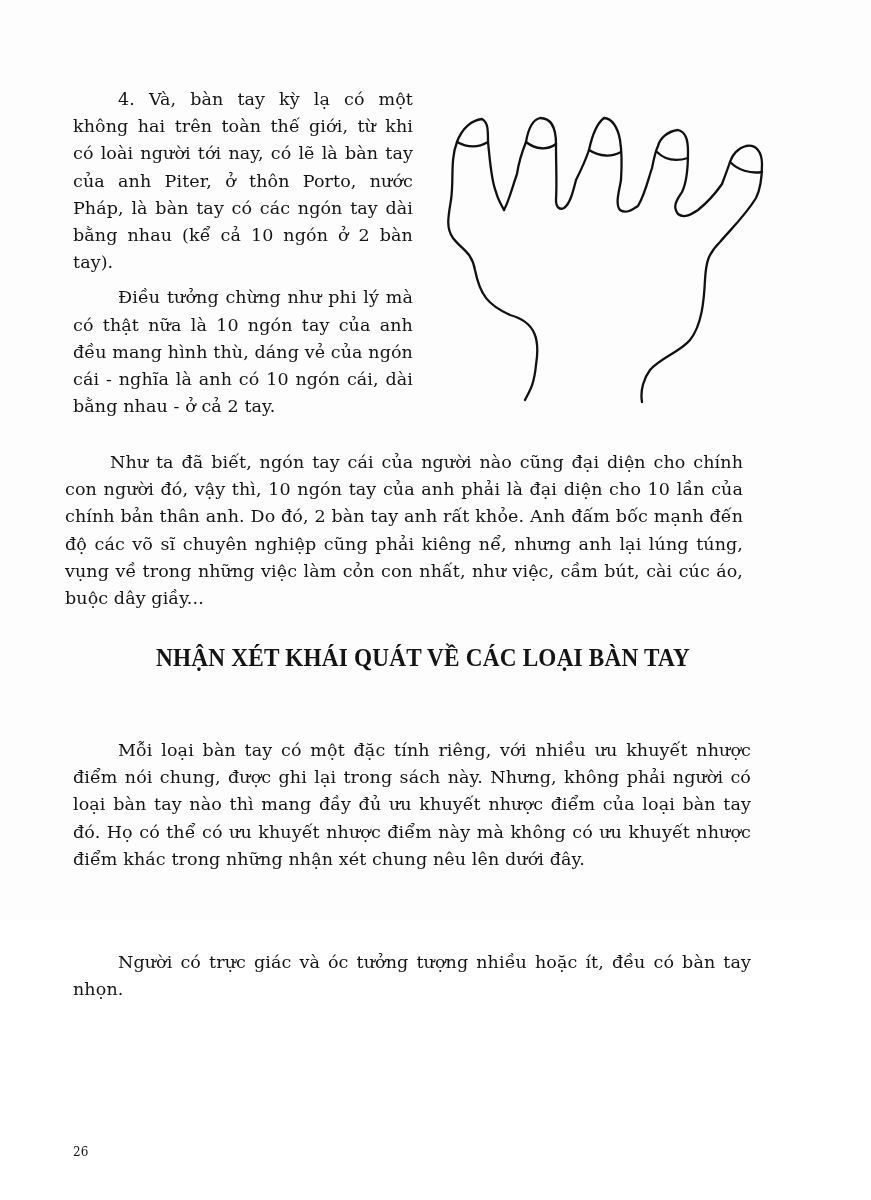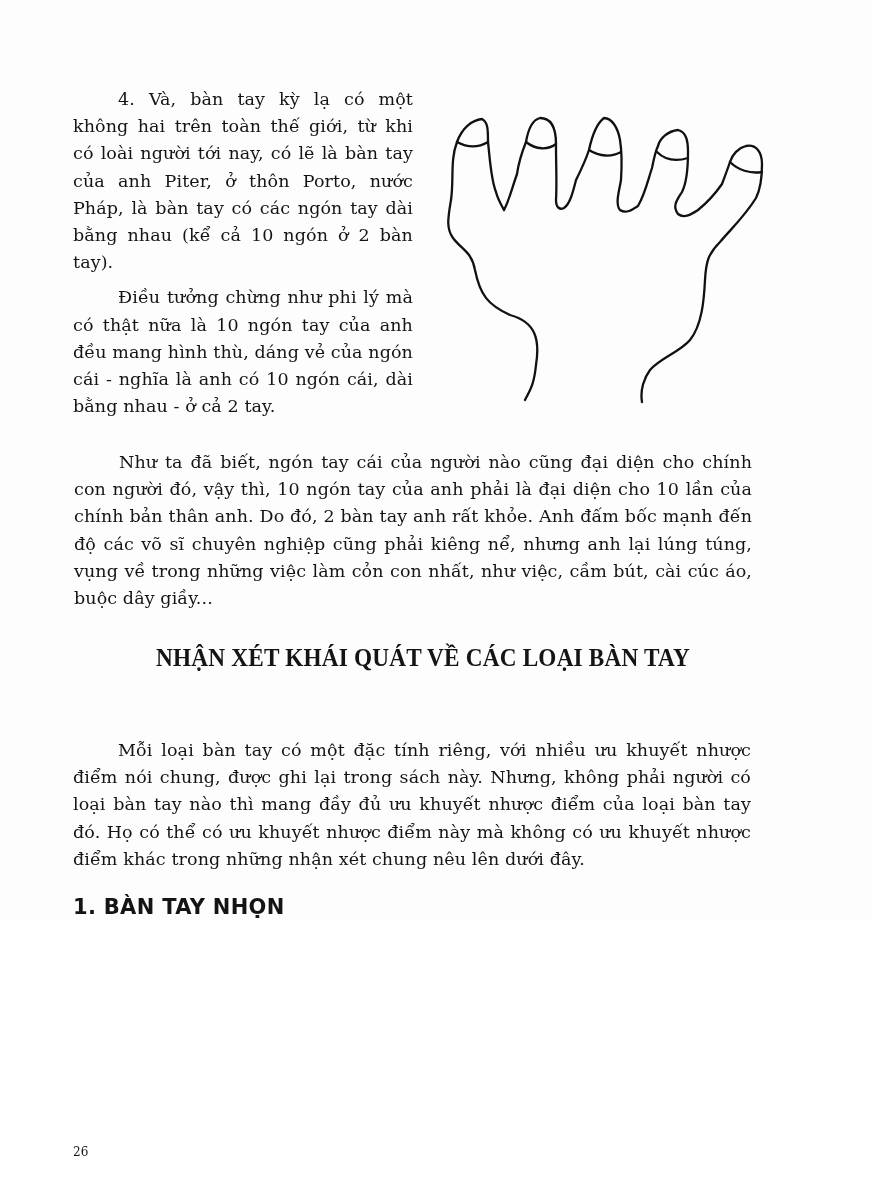--- a/index.html
+++ b/index.html
@@ -41,21 +41,21 @@
     }
     #intro-col p + p { margin-top: 8px; }
     #hand-figure {
       position: absolute;
       left: 440px;
       top: 100px;
       width: 340px;
       height: 320px;
     }
     #full-para-1 {
-      left: 74px;
+      left: 65px;
       top: 449px;
       width: 678px;
     }
     #section-heading {
       position: absolute;
       left: 73px;
       top: 644px;
       width: 700px;
       text-align: center;
       font-family: "Liberation Serif", "DejaVu Serif", serif;
@@ -136,20 +136,20 @@
   <div class="text-block" id="full-para-1">
     <p class="body-text indent">Như ta đã biết, ngón tay cái của người nào cũng đại diện cho chính con người đó, vậy thì, 10 ngón tay của anh phải là đại diện cho 10 lần của chính bản thân anh. Do đó, 2 bàn tay anh rất khỏe. Anh đấm bốc mạnh đến độ các võ sĩ chuyên nghiệp cũng phải kiêng nể, nhưng anh lại lúng túng, vụng về trong những việc làm cỏn con nhất, như việc, cầm bút, cài cúc áo, buộc dây giầy...</p>
   </div>
 
   <h2 id="section-heading">NHẬN XÉT KHÁI QUÁT VỀ CÁC LOẠI BÀN TAY</h2>
 
   <div class="text-block" id="general-para">
     <p class="body-text indent">Mỗi loại bàn tay có một đặc tính riêng, với nhiều ưu khuyết nhược điểm nói chung, được ghi lại trong sách này. Nhưng, không phải người có loại bàn tay nào thì mang đầy đủ ưu khuyết nhược điểm của loại bàn tay đó. Họ có thể có ưu khuyết nhược điểm này mà không có ưu khuyết nhược điểm khác trong những nhận xét chung nêu lên dưới đây.</p>
   </div>
 
-  <h3 id="subsection-heading">1. BÀN TAY NHỌN</h3>
 
   <div class="text-block" id="pointed-paras">
+    <p class="body-text indent">Người có trực giác và óc tưởng tượng nhiều hoặc ít, đều có bàn tay nhọn.</p>
   </div>
 
   <div id="page-number">26</div>
 
 </div>
 
 </body></html>

